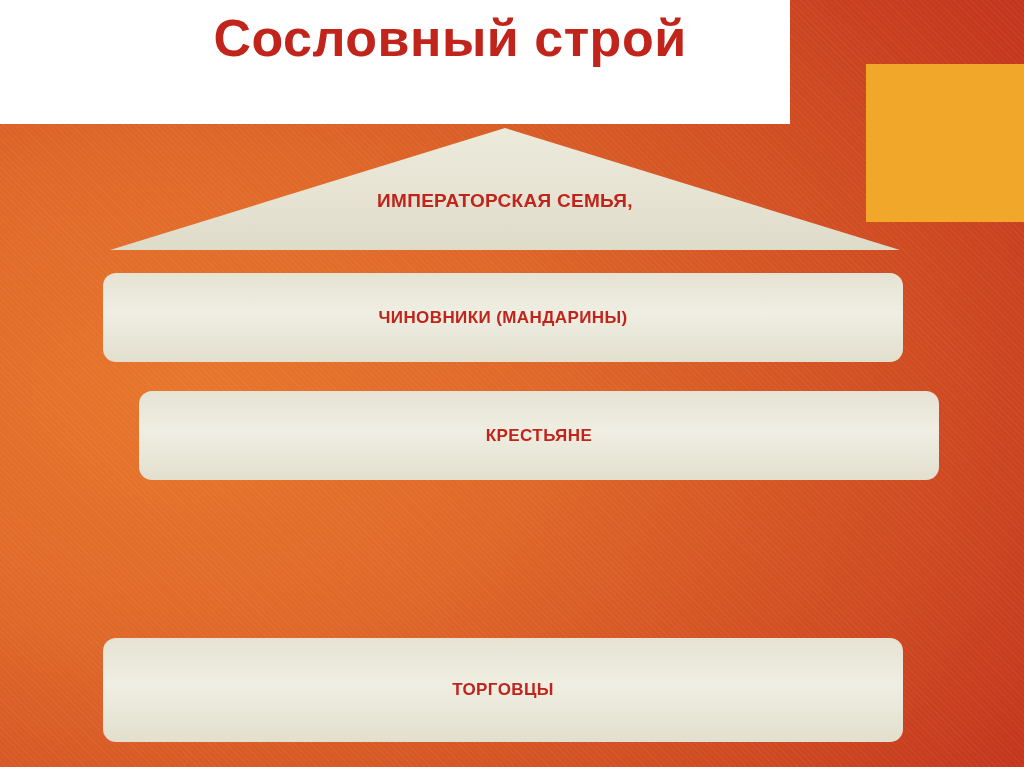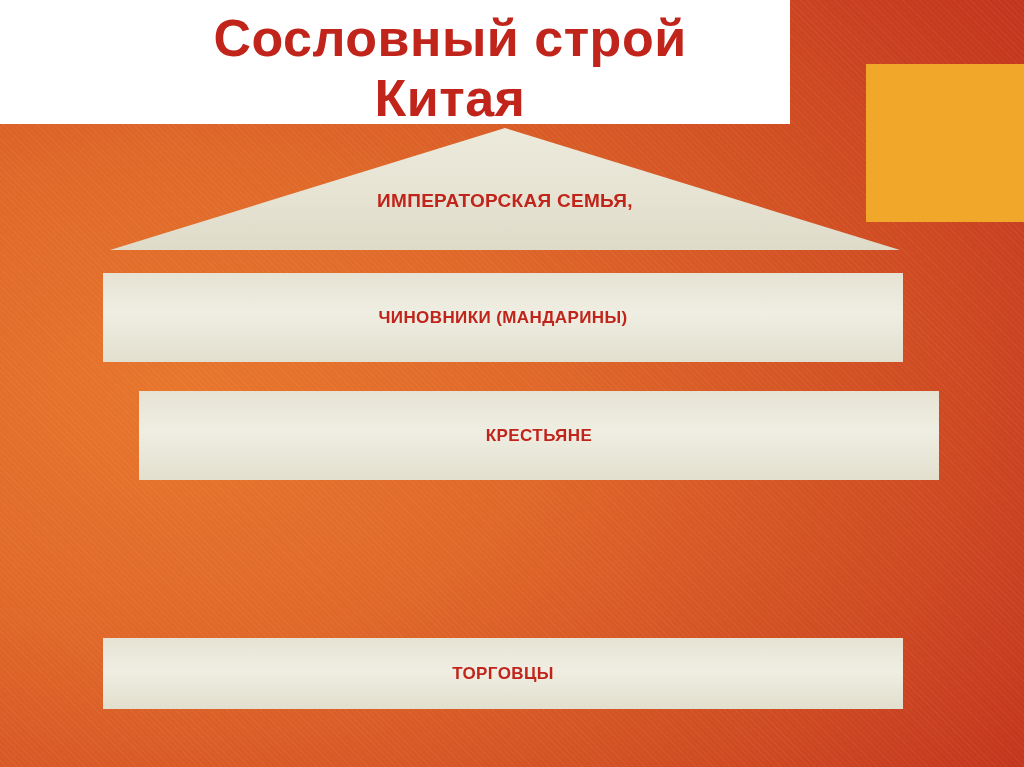--- a/index.html
+++ b/index.html
@@ -101,45 +101,45 @@
   
   .tier {
     position: absolute;
     left: 103px;
     width: 800px;
     background: linear-gradient(to bottom, #e6e3d4 0%, #efeee2 45%, #e2dfce 100%);
     z-index: 4;
     display: flex;
     align-items: center;
     justify-content: center;
+    border-radius: 13px;
   }
   .tier-label {
     color: #c0241b;
     font-size: 17px;
     font-weight: bold;
     letter-spacing: 0.4px;
     text-align: center;
   }
 
   .tier-1 { top: 273px;  height: 89px; }
   .tier-2 { top: 391px;  height: 89px; margin-left: 36px; }
   .tier-3 { top: 518px;  height: 89px; }
-  .tier-4 { top: 638px;  height: 71px; }
+  .tier-4 { top: 638px;  height: 104px; }
 </style>
 </head>
 <body>
 
 <div id="slide">
 
   <div class="accent-square"></div>
 
   <div class="title-band">
     <div class="title-text">
       <span>Сословный строй</span><br>
-      <span>Китая</span>
     </div>
   </div>
 
   <div class="pyramid-top">
     <svg width="790" height="130" viewBox="0 0 790 130">
       <defs>
         <linearGradient id="apexGrad" x1="0" y1="0" x2="0" y2="1">
           <stop offset="0%" stop-color="#eceadb"></stop>
           <stop offset="55%" stop-color="#e6e3d3"></stop>
           <stop offset="100%" stop-color="#dedbc9"></stop>

